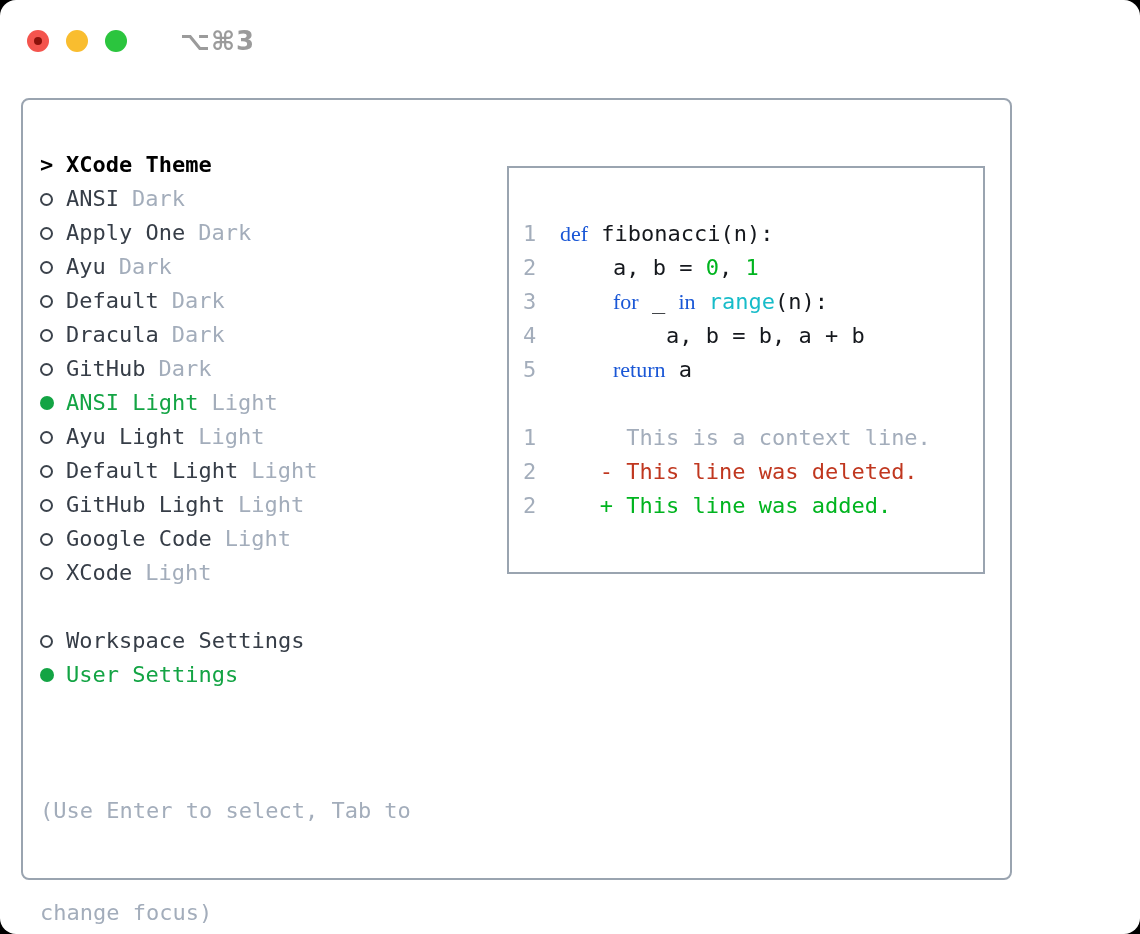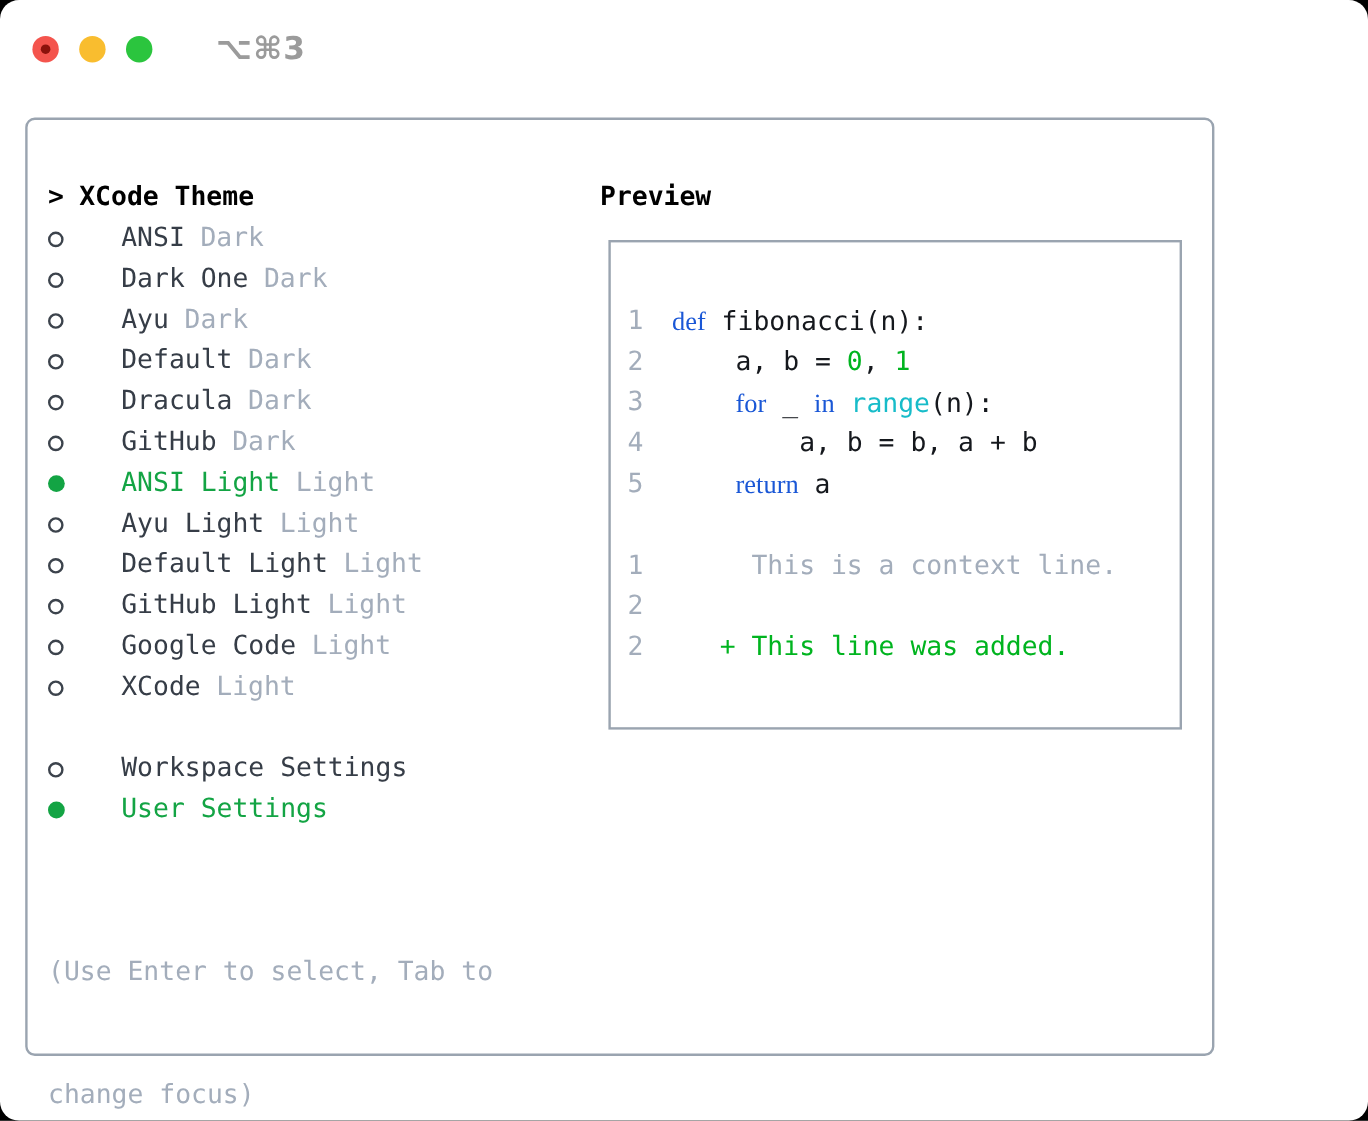--- a/index.html
+++ b/index.html
@@ -29,21 +29,21 @@
   }
   .left-col{width:477px;padding:48px 0 0 17px;box-sizing:border-box;flex:none;}
   .right-col{flex:1;padding-top:48px;}
   .row{height:34px;display:flex;align-items:center;font-size:22px;line-height:34px;white-space:pre;}
   .marker{width:26px;flex:none;display:flex;align-items:center;}
   .circle{width:13px;height:13px;border:2px solid var(--circle);border-radius:50%;box-sizing:border-box;}
   .circle.filled{width:14px;height:14px;border:none;background:var(--green-ui);}
   .prefix{font-weight:bold;color:var(--black);width:26px;flex:none;}
   .section-header{font-weight:bold;color:var(--black);}
   .plain-header{color:var(--black);}
-  .item-name{color:var(--fg-dark);margin-left:35px;}
+  .item-name{color:var(--fg-dark);}
   .item-name.selected{color:var(--green-ui);}
   .item-variant{color:var(--muted);margin-left:13px;}
   .hint{color:var(--muted);font-size:22px;line-height:34px;white-space:pre;}
   
   .preview-header{font-weight:bold;color:var(--black);}
   .preview-box{
     margin-top:18px;margin-left:7px;width:478px;height:408px;
     border:2px solid var(--border);box-sizing:border-box;
     padding:49px 0 0 14px;
   }
@@ -73,21 +73,21 @@
   <div class="panel">
 
     <div class="left-col">
       <div class="row">
         <span class="prefix">&gt;</span>
         <span class="section-header">XCode Theme</span>
       </div>
 
       <div id="theme-list">
           <div class="row"><span class="marker"><span class="circle"></span></span><span class="item-name">ANSI</span><span class="item-variant">Dark</span></div>
-          <div class="row"><span class="marker"><span class="circle"></span></span><span class="item-name">Dark One</span><span class="item-variant">Dark</span></div>
+          <div class="row"><span class="marker"><span class="circle"></span></span><span class="item-name">Apply One</span><span class="item-variant">Dark</span></div>
           <div class="row"><span class="marker"><span class="circle"></span></span><span class="item-name">Ayu</span><span class="item-variant">Dark</span></div>
           <div class="row"><span class="marker"><span class="circle"></span></span><span class="item-name">Default</span><span class="item-variant">Dark</span></div>
           <div class="row"><span class="marker"><span class="circle"></span></span><span class="item-name">Dracula</span><span class="item-variant">Dark</span></div>
           <div class="row"><span class="marker"><span class="circle"></span></span><span class="item-name">GitHub</span><span class="item-variant">Dark</span></div>
           <div class="row"><span class="marker"><span class="circle filled"></span></span><span class="item-name selected">ANSI Light</span><span class="item-variant">Light</span></div>
           <div class="row"><span class="marker"><span class="circle"></span></span><span class="item-name">Ayu Light</span><span class="item-variant">Light</span></div>
           <div class="row"><span class="marker"><span class="circle"></span></span><span class="item-name">Default Light</span><span class="item-variant">Light</span></div>
           <div class="row"><span class="marker"><span class="circle"></span></span><span class="item-name">GitHub Light</span><span class="item-variant">Light</span></div>
           <div class="row"><span class="marker"><span class="circle"></span></span><span class="item-name">Google Code</span><span class="item-variant">Light</span></div>
           <div class="row"><span class="marker"><span class="circle"></span></span><span class="item-name">XCode</span><span class="item-variant">Light</span></div>
@@ -103,32 +103,29 @@
 
       <div class="row"></div>
 
       <div class="hint">
         <div>(Use Enter to select, Tab to</div>
         <div>change focus)</div>
       </div>
     </div>
 
     <div class="right-col">
-      <div class="row">
-        <span class="preview-header">Preview</span>
-      </div>
       <div class="preview-box">
         <div id="code-lines">
             <div class="code-row"><span class="ln">1</span><span><span class="tok-blue">def</span><span class="tok-fg"> fibonacci(n):</span></span></div>
             <div class="code-row"><span class="ln">2</span><span><span class="tok-fg">    a, b = </span><span class="tok-green">0</span><span class="tok-fg">, </span><span class="tok-green">1</span></span></div>
             <div class="code-row"><span class="ln">3</span><span><span class="tok-fg">    </span><span class="tok-blue">for</span><span class="tok-fg"> _ </span><span class="tok-blue">in</span><span class="tok-fg"> </span><span class="tok-cyan">range</span><span class="tok-fg">(n):</span></span></div>
             <div class="code-row"><span class="ln">4</span><span><span class="tok-fg">        a, b = b, a + b</span></span></div>
             <div class="code-row"><span class="ln">5</span><span><span class="tok-fg">    </span><span class="tok-blue">return</span><span class="tok-fg"> a</span></span></div>
             <div class="code-row"><span class="ln"></span><span></span></div>
             <div class="code-row"><span class="ln">1</span><span><span class="tok-muted">     This is a context line.</span></span></div>
-            <div class="code-row"><span class="ln">2</span></div>
+            <div class="code-row"><span class="ln">2</span><span><span class="tok-red">   - This line was deleted.</span></span></div>
             <div class="code-row"><span class="ln">2</span><span><span class="tok-green">   + This line was added.</span></span></div>
           </div>
       </div>
     </div>
 
   </div>
 </div>
 
 </body></html>

